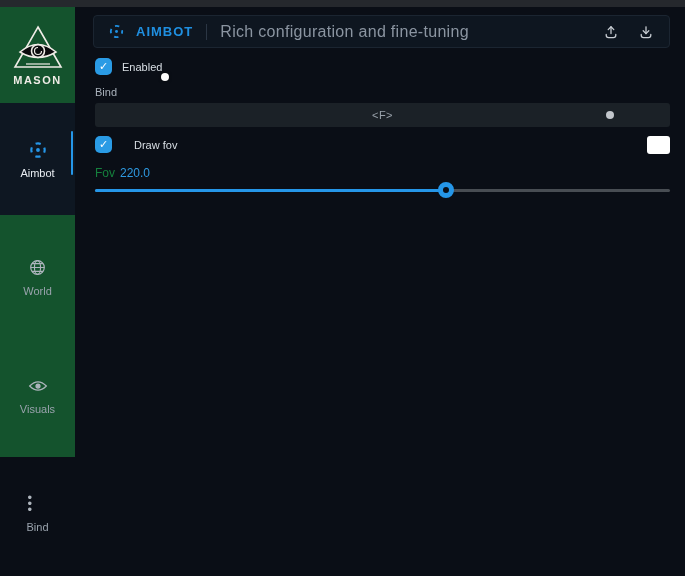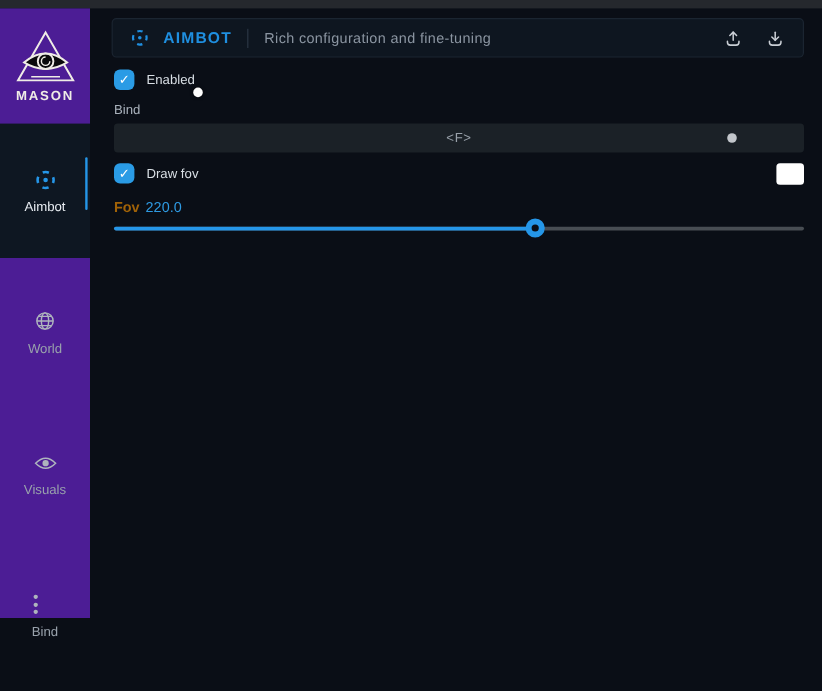--- a/index.html
+++ b/index.html
@@ -6,21 +6,21 @@
   html,body { width:685px; height:576px; overflow:hidden; }
   body {
     background:#0a0e16;
     font-family:"Liberation Sans", sans-serif;
     position:relative;
     color:#dfe4e9;
   }
   .top-strip { position:absolute; left:0; top:0; width:685px; height:7px; background:#25282d; }
 
   
-  .sidebar { position:absolute; left:0; top:7px; width:75px; height:508px; background:#4c1d95; }
+  .sidebar { position:absolute; left:0; top:7px; width:75px; height:450px; background:#14532d; }
   .logo-block { height:96px; display:flex; flex-direction:column; align-items:center; justify-content:center; gap:4px; }
   .logo-name { font-size:11px; font-weight:bold; letter-spacing:1.5px; color:#efece6; }
   .side-item {
     height:112px; margin-bottom:6px; position:relative;
     display:flex; flex-direction:column; align-items:center; justify-content:center; gap:7px;
     color:#99a2ac; font-size:11px; cursor:pointer;
   }
   .side-item .glyph { width:20px; height:20px; display:flex; align-items:center; justify-content:center; }
   .side-item.active { background:#0e1722; color:#e8edf2; }
   .side-item.active .active-bar {
@@ -29,21 +29,21 @@
   .dots { font-size:13px; letter-spacing:3px; color:#aeb5bd; line-height:6px; }
 
   
   .header-bar {
     position:absolute; left:93px; top:15px; width:577px; height:33px;
     background:#0e1620; border:1px solid #1b2531; border-radius:4px;
     display:flex; align-items:center; padding:0 14px;
   }
   .header-title { color:#1f8fe0; font-size:13px; font-weight:bold; letter-spacing:1px; margin-left:11px; }
   .header-divider { width:1px; height:16px; background:#2b3644; margin:0 13px; }
-  .header-subtitle { color:#8b95a1; font-size:12px; letter-spacing:.3px; }
+  .header-subtitle { color:#8b95a1; font-size:16px; letter-spacing:.3px; }
   .header-spacer { flex:1; }
   .hicon { width:18px; height:18px; cursor:pointer; display:flex; align-items:center; justify-content:center; }
   .hicon + .hicon { margin-left:17px; }
 
   
   .checkbox {
     position:absolute; width:17px; height:17px; border-radius:5px; background:#2a9be5;
     display:flex; align-items:center; justify-content:center;
     color:#fff; font-size:11px; cursor:pointer;
   }
@@ -57,21 +57,21 @@
     font-size:11px; color:#99a1aa; letter-spacing:.5px;
   }
   .bind-dot { position:absolute; left:511px; top:8px; width:8px; height:8px; border-radius:50%; background:#c2c6cb; }
 
   .swatch {
     position:absolute; left:647px; top:136px; width:23px; height:18px;
     border-radius:3px; cursor:pointer;
   }
 
   .fov-row { position:absolute; left:95px; top:166px; font-size:12px; }
-  .fov-name { color:#a16207;font-weight:bold; }
+  .fov-name { color:#15803d; }
   .fov-value { color:#2e9ae2; margin-left:5px;margin-top:13px; }
 
   .slider { position:absolute; left:95px; top:183px; width:575px; height:14px; cursor:pointer; }
   .slider-track { position:absolute; left:0; top:6px; width:100%; height:3px; background:#484d53; border-radius:2px; }
   .slider-fill { position:absolute; left:0; top:6px; height:3px; background:#2596e8; border-radius:2px; }
   .slider-handle {
     position:absolute; top:7px; width:16px; height:16px; border-radius:50%;
     background:#0a0e16; border:5px solid #2596e8; transform:translate(-50%,-50%);
     cursor:grab;
   }
@@ -176,21 +176,21 @@
 
 <span class="small-label" style="left:95px; top:86px;">Bind</span>
 <div class="bind-input">
   <span>&lt;F&gt;</span>
   <span class="bind-dot"></span>
 </div>
 
 <div class="checkbox" style="left:95px; top:136px;">
   <span>✓</span>
 </div>
-<span class="ctl-label" style="left:122px; top:139px;">Draw fov</span>
+<span class="ctl-label" style="left:134px; top:139px;">Draw fov</span>
 <div class="swatch" style="background: rgb(255, 255, 255);"></div>
 
 <div class="fov-row">
   <span class="fov-name">Fov</span><span class="fov-value">220.0</span>
 </div>
 
 <div class="slider">
   <div class="slider-track"></div>
   <div class="slider-fill" style="width: 61%;"></div>
   <div class="slider-handle" style="left: 61%;"></div>

